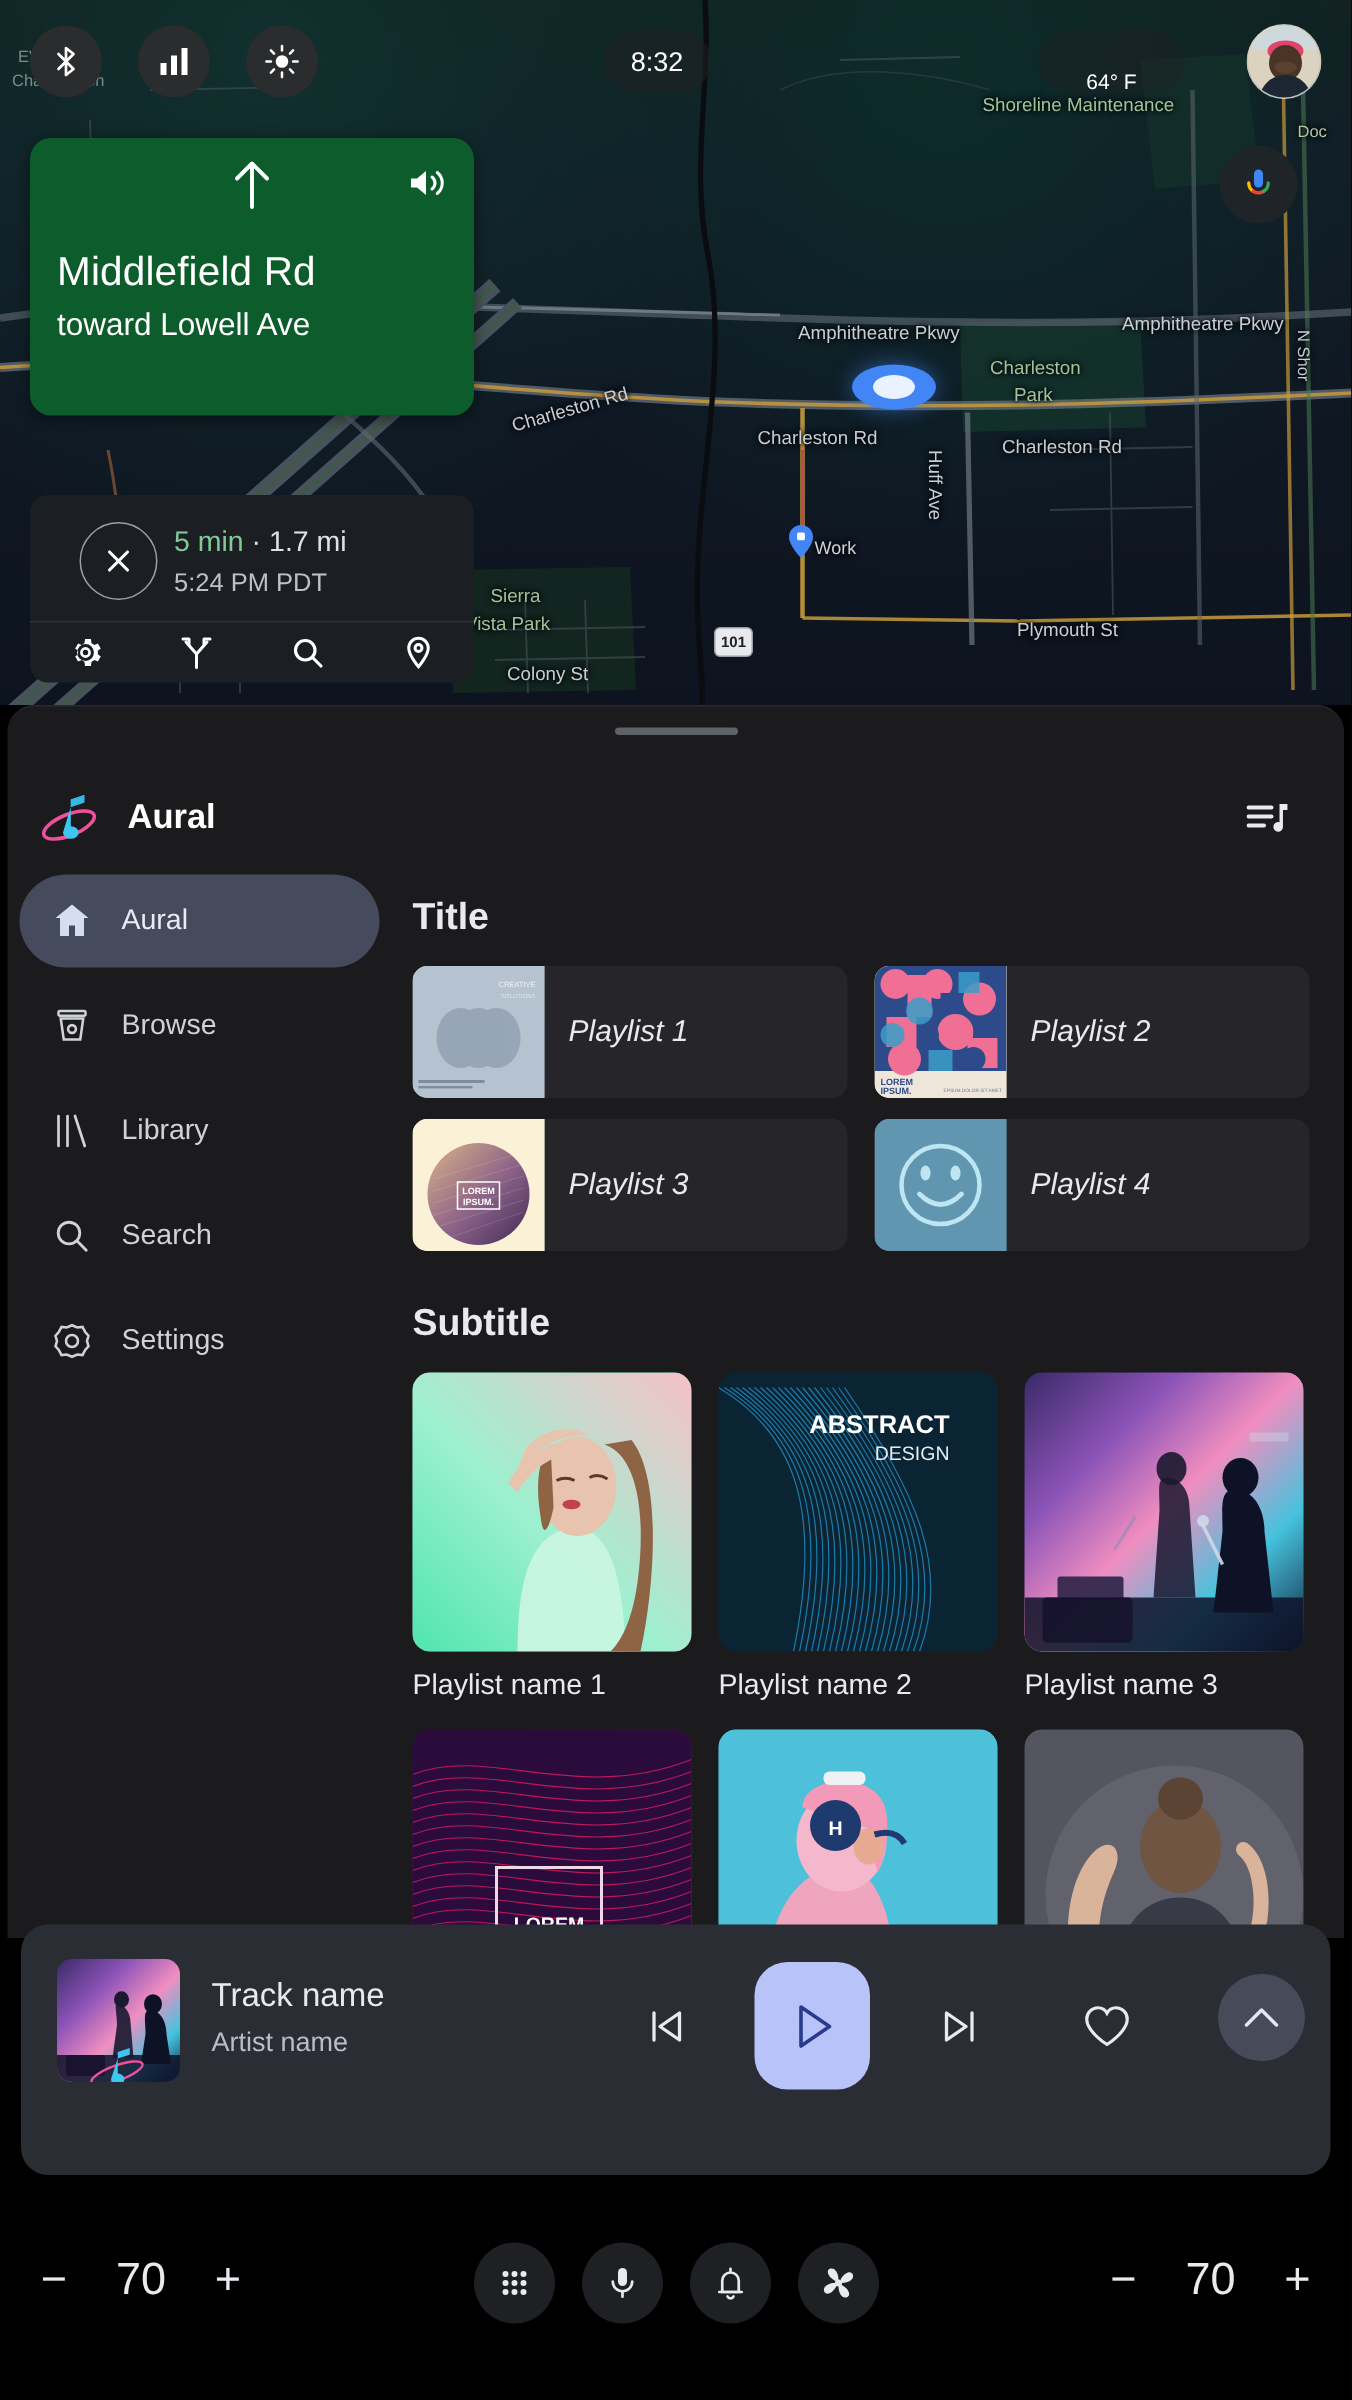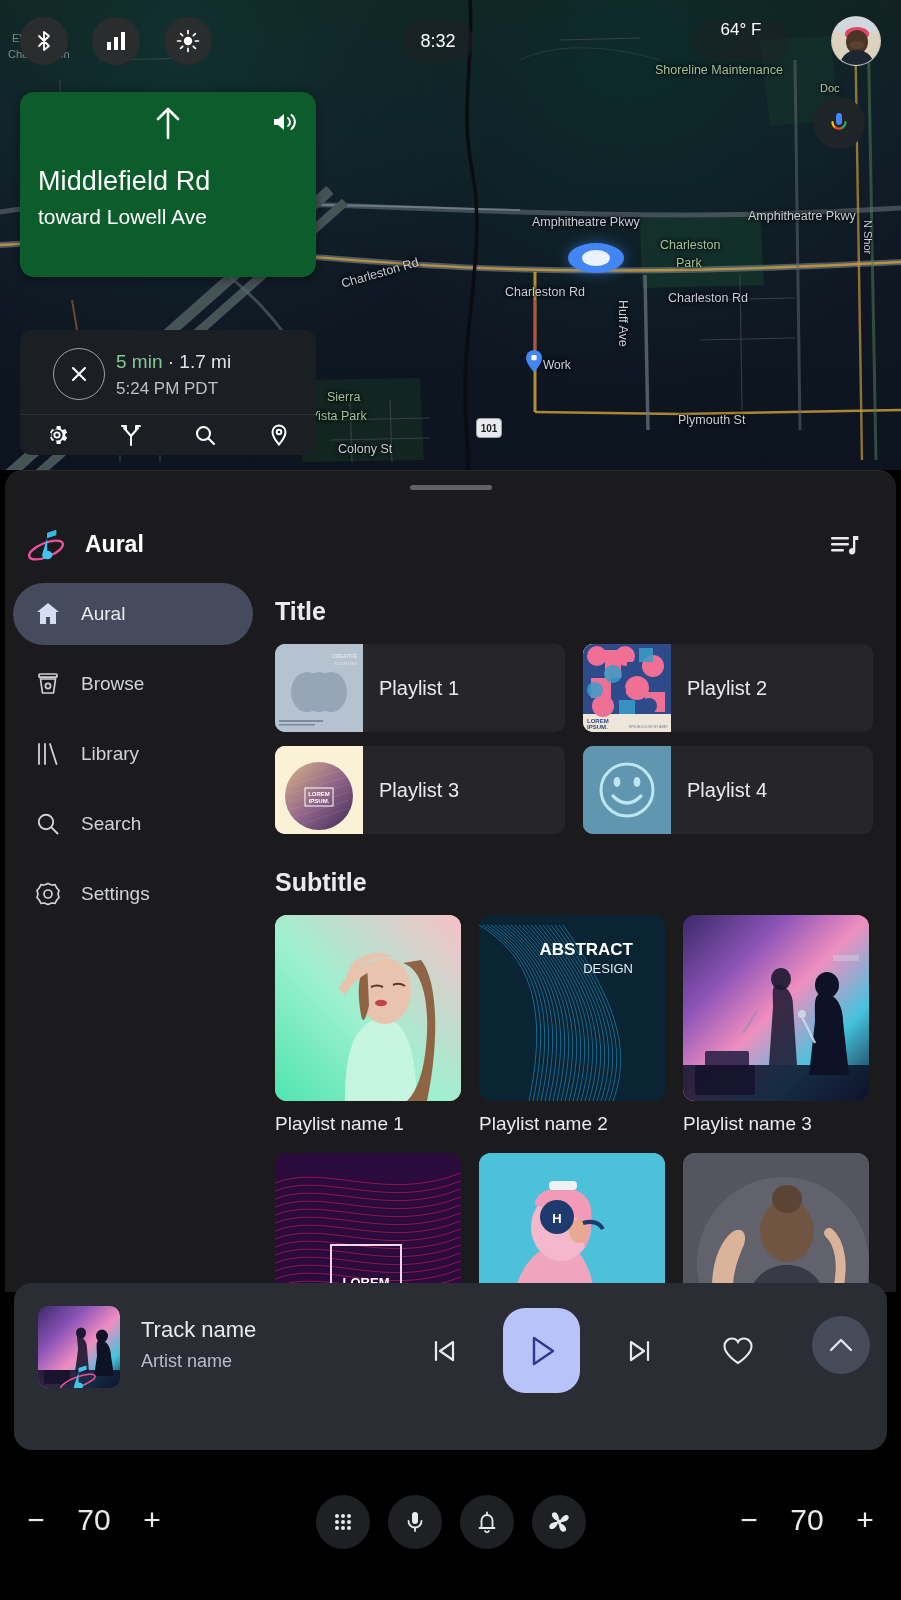--- a/index.html
+++ b/index.html
@@ -50,22 +50,22 @@
   .statusbar { position:absolute; left:0; top:0; width:901px; height:82px; z-index:9; }
   .pill {
     position:absolute; border-radius:999px; background:#2a2c2e;
     display:flex; align-items:center; justify-content:center; color:#e8eaed;
   }
   .pill.circ { width:48px; height:48px; top:17px; }
   .clockpill { left:402px; top:20px; width:72px; height:42px; background:rgba(32,33,36,.55);
     border-radius:999px; display:flex; align-items:center; justify-content:center;
     color:#fff; font-size:18px; z-index:9; position:absolute;}
   .temppill { left:692px; top:20px; width:98px; height:42px; background:rgba(32,33,36,.45);
-    border-radius:999px; display:flex; align-items:flex-start; justify-content:center;
-    color:#fff; font-size:17px; z-index:9; position:absolute;}
+    border-radius:999px; display:flex; align-items:flex-end; justify-content:center;
+    color:#fff; font-size:14px; z-index:9; position:absolute;}
   .avatar {
     position:absolute; right:20px; top:16px; width:50px; height:50px; border-radius:50%;
     overflow:hidden; z-index:9; border:1px solid rgba(255,255,255,.12);
     background:linear-gradient(160deg,#e6dccb 0%, #c9bda8 40%, #9fb6c4 100%);
   }
   .ghost-text { position:absolute; color:#7d8a88; font-size:11px; z-index:2; }
 
   
   .assistant {
     position:absolute; left:813px; top:97px; width:52px; height:52px; border-radius:50%;
@@ -130,21 +130,21 @@
   .content { position:absolute; left:265px; top:112px; width:626px; height:710px; overflow:hidden; }
   .sectitle { color:#e9eaed; font-size:25px; margin:14px 0 18px 5px;font-weight:bold; }
   .sectitle.sub { margin-top:34px; }
 
   .grid2 { display:grid; grid-template-columns:290px 290px; gap:14px 18px; margin-left:5px; }
   .pcard {
     height:88px; background:#26262a; border-radius:10px; display:flex; align-items:center;
     overflow:hidden;
   }
   .pcard .art { width:88px; height:88px; flex:0 0 88px; }
-  .pcard .nm { margin-left:16px; color:#e8eaed; font-size:20px; }
+  .pcard .nm { margin-left:16px; color:#e8eaed; font-size:20px;font-style:italic; }
 
   .grid3 { display:grid; grid-template-columns:186px 186px 186px; gap:0 18px; margin-left:5px; }
   .bigcard .bart { width:186px; height:186px; border-radius:12px; overflow:hidden; position:relative; }
   .bigcard .bnm { margin-top:12px; color:#e8eaed; font-size:19px; white-space:nowrap; }
   .grid3.row2 { margin-top:18px; }
 
   
   .art-creative { background:linear-gradient(160deg,#b9c6d2 0%, #a7b6c4 100%); position:relative; }
   .art-geo { background:#f0e7dc; position:relative; }
   .art-lorem { background:#fbf3da; display:flex; align-items:center; justify-content:center; position:relative;}
@@ -238,21 +238,21 @@
           <path d="M160,395 L160,462"></path>
         <path d="M60,420 L300,417"></path>
       </g>
       <g stroke="#3c4650" stroke-width="1" fill="none" opacity=".55">
         <path d="M520,60 C560,40 620,48 660,60"></path>
         <path d="M60,120 C120,100 180,110 230,130"></path>
       </g>
     </svg>
 
     <div class="maplabel park" style="left:655px; top:63px;">Shoreline Maintenance</div>
-    <div class="maplabel sm" style="left:820px; top:82px; color:#b7c8a9;">Doc</div>
+    <div class="maplabel sm" style="left:865px; top:82px; color:#b7c8a9;">Doc</div>
     <div class="maplabel" style="left:532px; top:215px;">Amphitheatre Pkwy</div>
     <div class="maplabel" style="left:748px; top:209px;">Amphitheatre Pkwy</div>
     <div class="maplabel park" style="left:660px; top:238px;">Charleston</div>
     <div class="maplabel park" style="left:676px; top:256px;">Park</div>
     <div class="maplabel" style="left:340px; top:266px; transform:rotate(-16deg);">Charleston Rd</div>
     <div class="maplabel" style="left:505px; top:285px;">Charleston Rd</div>
     <div class="maplabel" style="left:668px; top:291px;">Charleston Rd</div>
     <div class="maplabel" style="left:630px; top:300px; transform:rotate(90deg); transform-origin:left top;">Huff Ave</div>
     <div class="maplabel sm" style="left:874px; top:220px; transform:rotate(90deg); transform-origin:left top;">N Shor</div>
     <div class="maplabel poi" style="left:543px; top:358px;">Work</div>

